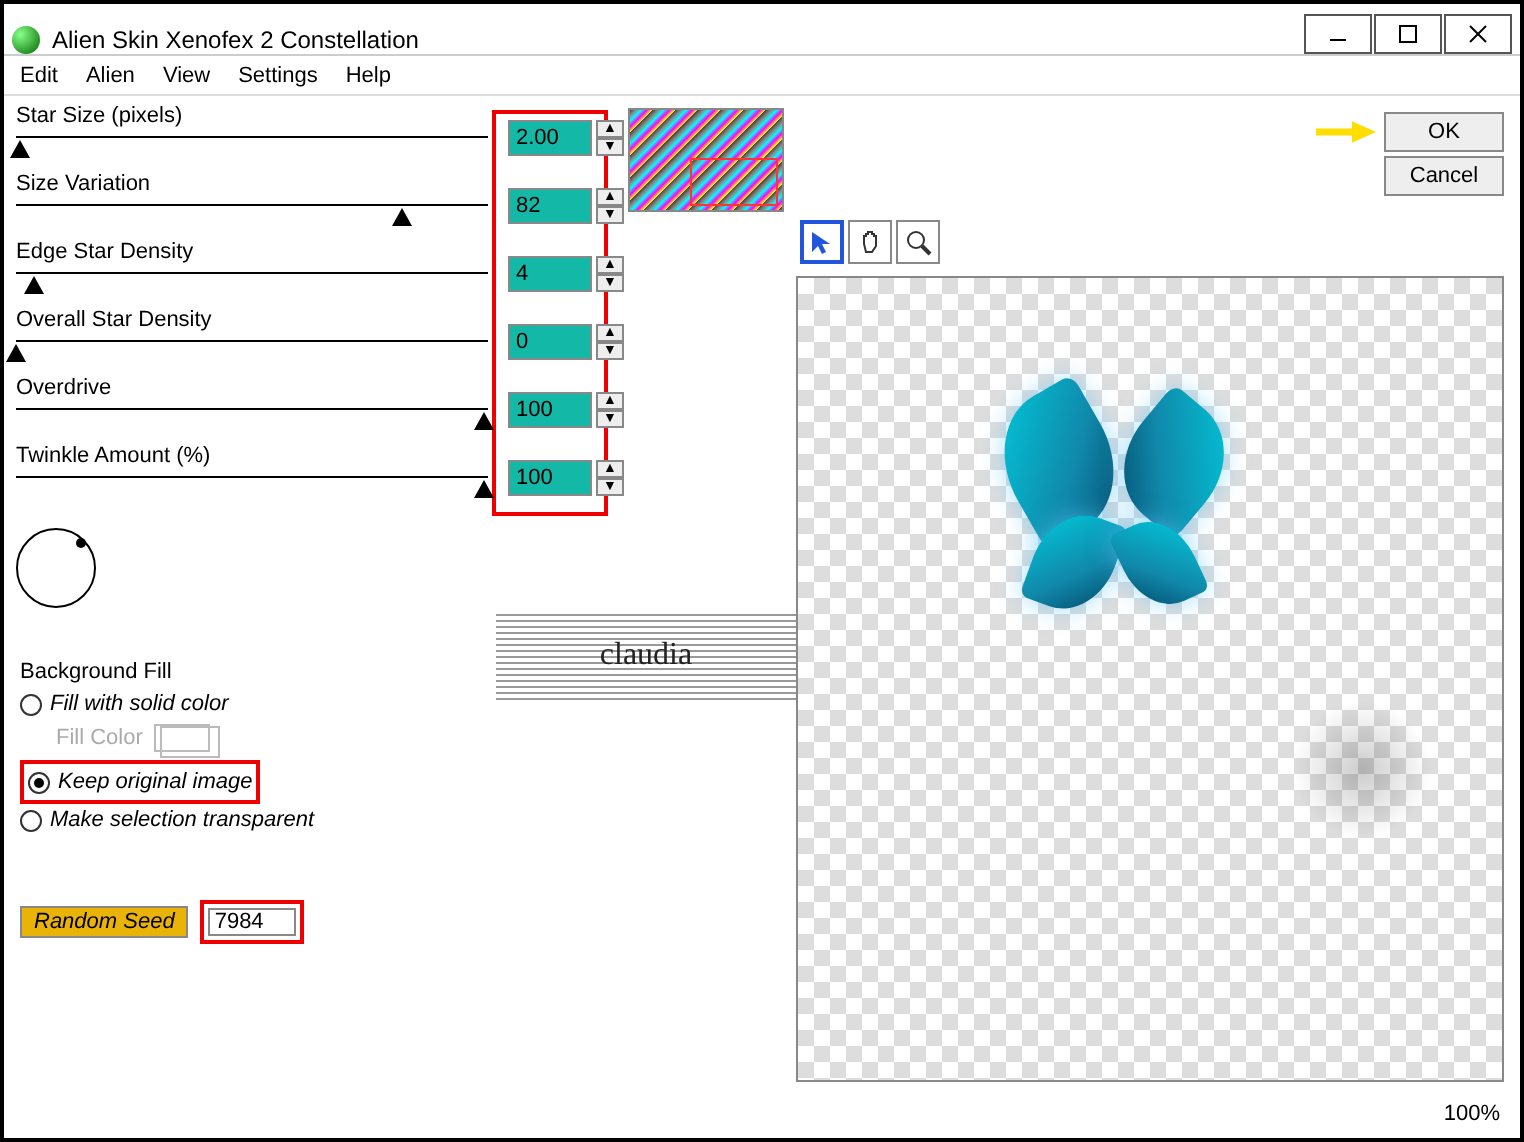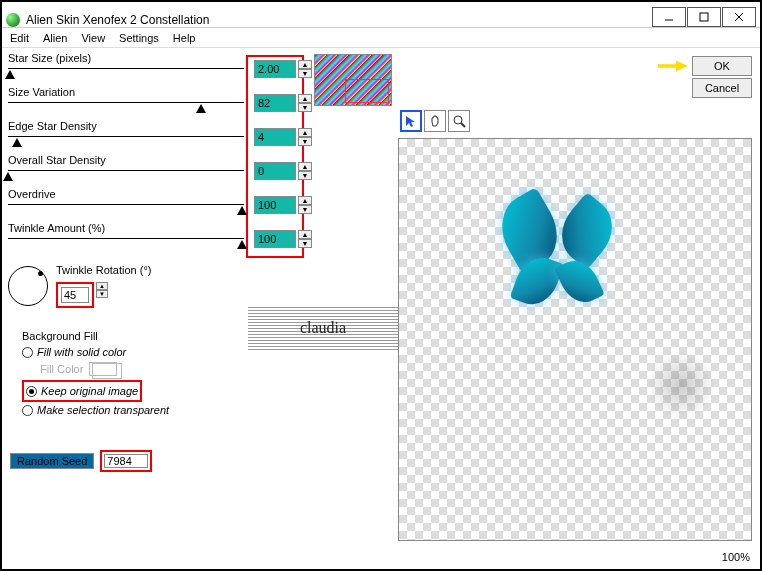--- a/index.html
+++ b/index.html
@@ -28,32 +28,32 @@
 
 .red-col { position: absolute; left: 240px; top: 3px; width: 58px; height: 203px; border: 2px solid #e00; }
 
 .rotation { position: absolute; left: 6px; top: 216px; display: flex; align-items: center; gap: 8px; }
 .dial { width: 40px; height: 40px; border: 1px solid #000; border-radius: 50%; position: relative; }
 .dial::after { content: ''; position: absolute; width: 5px; height: 5px; background: #000; border-radius: 50%; right: 4px; top: 4px; }
 .rot-input { padding: 3px; border: 2px solid #e00; }
 .rot-input input { width: 28px; height: 16px; border: 1px solid #888; padding: 1px 2px; }
 .rot-spin div { width: 12px; height: 8px; border: 1px solid #888; background: #eee; font-size: 6px; text-align: center; cursor: pointer; }
 
-.bgfill { position: absolute; left: 20px; top: 282px; }
+.bgfill { position: absolute; left: 8px; top: 282px; }
 .bgfill .heading { margin-bottom: 4px; }
 .radio-row { display: flex; align-items: center; gap: 4px; margin: 2px 0; cursor: pointer; font-style: italic; }
 .radio { width: 11px; height: 11px; border: 1px solid #333; border-radius: 50%; display: inline-flex; align-items: center; justify-content: center; }
 .radio.sel::after { content: ''; width: 5px; height: 5px; background: #000; border-radius: 50%; }
 .fcrow { margin: 4px 0 4px 18px; color: #aaa; display: flex; align-items: center; gap: 6px; }
 .swatch { width: 28px; height: 14px; border: 1px solid #bbb; background: #fff; position: relative; }
 .swatch::after { content: ''; position: absolute; right: -6px; bottom: -4px; width: 28px; height: 14px; border: 1px solid #bbb; }
 .keep-red { border: 2px solid #e00; padding: 1px 2px; display: inline-block; }
 
 .seed { position: absolute; left: 8px; top: 402px; display: flex; align-items: center; gap: 6px; }
-.seed-btn { border: 1px solid #888; padding: 1px 6px; background: #0369a1; cursor: pointer; }
+.seed-btn { border: 1px solid #888; padding: 1px 6px; background: #eab308; cursor: pointer; font-style: italic; }
 .seed-red { border: 2px solid #e00; padding: 2px; }
 .seed-red input { width: 44px; height: 14px; border: 1px solid #888; padding: 1px 2px; }
 
 .thumbwrap { position: absolute; left: 312px; top: 6px; width: 80px; }
 .thumbimg { width: 78px; height: 52px; border: 1px solid #888; background: #000 repeating-linear-gradient(135deg,#444 0,#888 2px,#0ff 4px,#f0f 6px,#ff0 8px); position: relative; }
 .thumbimg .sel { position: absolute; left: 30px; top: 24px; width: 44px; height: 24px; border: 1px solid #f33; }
 
 .toolbar { position: absolute; left: 398px; top: 62px; display: flex; gap: 2px; }
 .toolbar .btn { width: 22px; height: 22px; border: 1px solid #888; display: flex; align-items: center; justify-content: center; cursor: pointer; background: #fff; }
 .toolbar .btn.active { border: 2px solid #25d; }
@@ -176,32 +176,20 @@
       <input class="numbox" value="100" style="">
       <div class="spin">
           <div>▲</div>
           <div>▼</div>
         </div>
     </div>
   </div>
 
   <div class="rotation">
     <div class="dial"></div>
-    <div>
-      <div>Twinkle Rotation (°)</div>
-      <div style="display:flex;gap:2px;margin-top:6px">
-        <span class="rot-input">
-          <input value="45" style="">
-        </span>
-        <div class="rot-spin">
-            <div>▲</div>
-            <div>▼</div>
-          </div>
-      </div>
-    </div>
   </div>
 
   <div class="bgfill">
     <div class="heading">Background Fill</div>
     <div class="radio-row">
       <span class="radio"></span>
         <span>Fill with solid color</span>
     </div>
     <div class="fcrow">
       <span>Fill Color</span>

